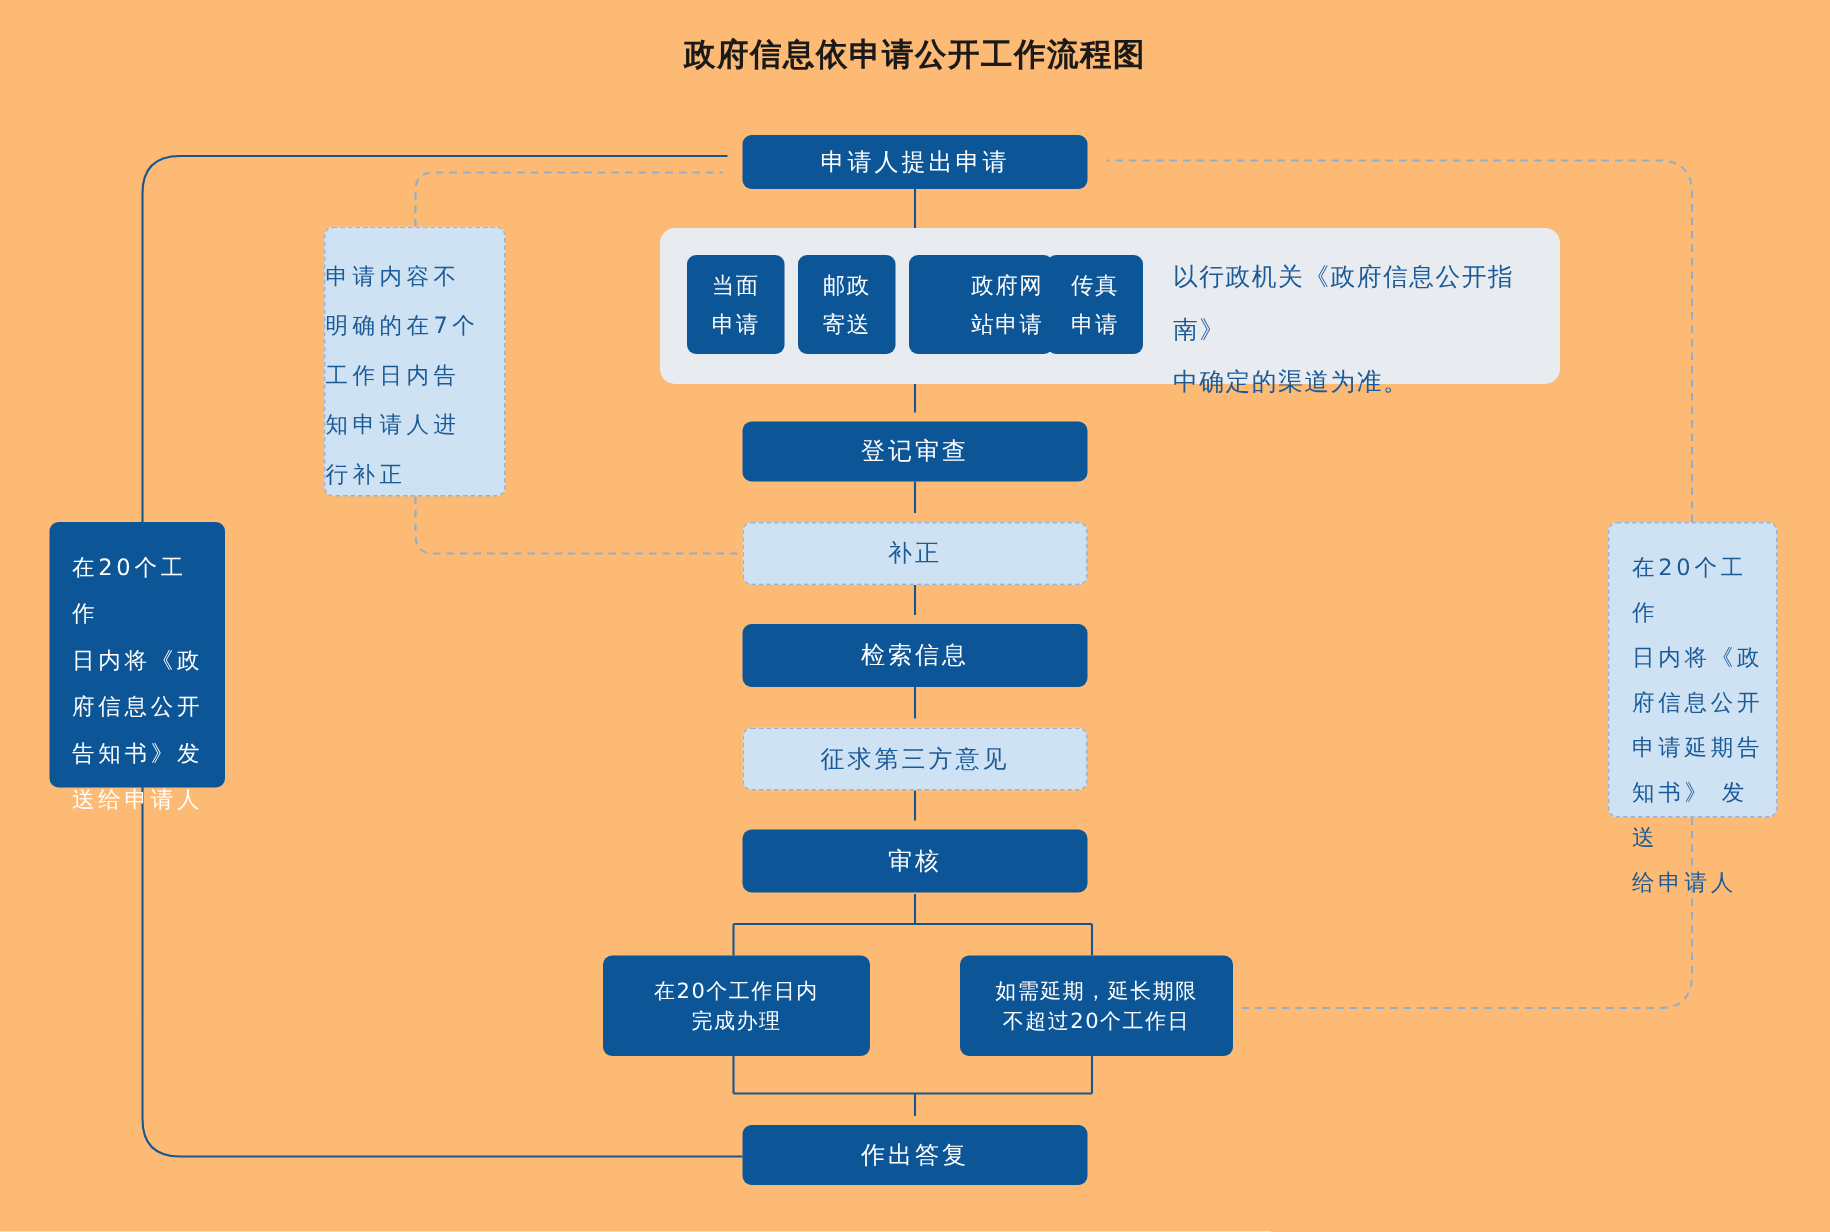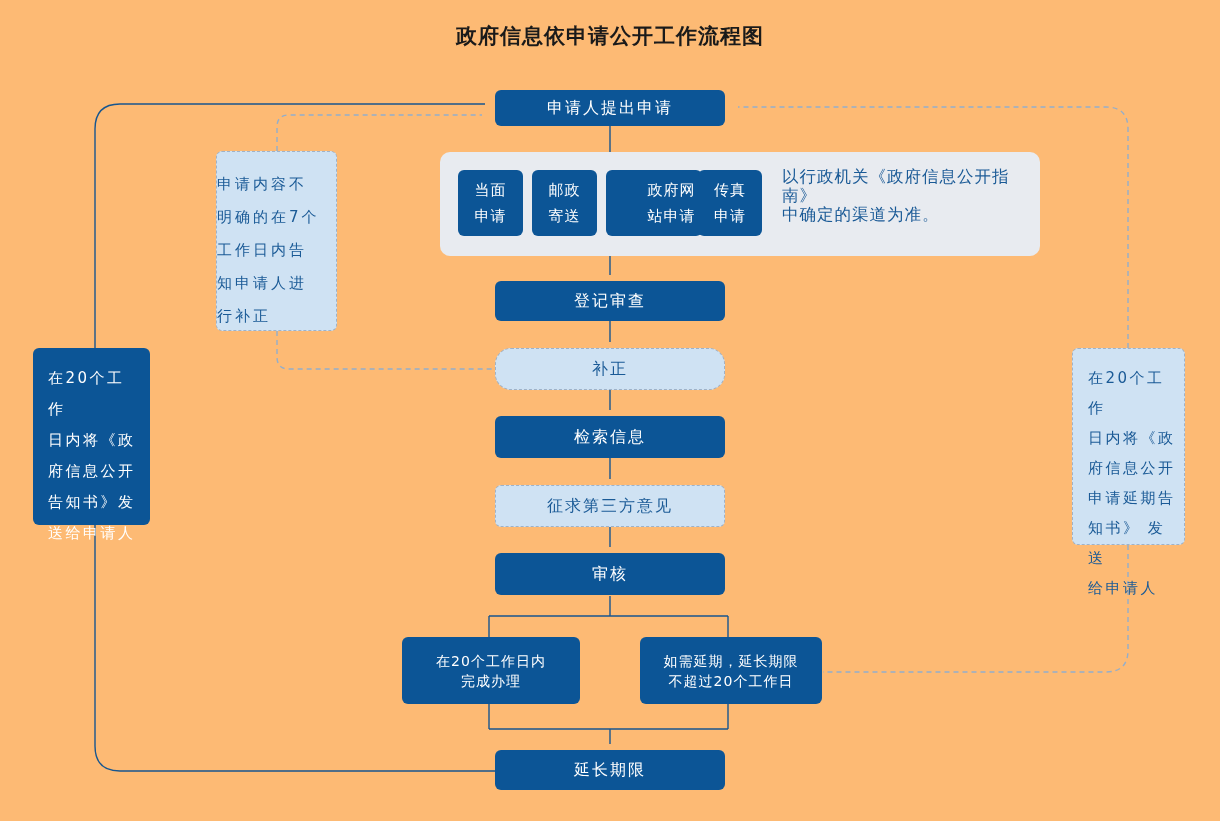--- a/index.html
+++ b/index.html
@@ -46,21 +46,21 @@
   .ch{font-size:15px;line-height:26px;letter-spacing:1px;}
   .branch{font-size:14px;line-height:20px;letter-spacing:1px;}
   .side{
     align-items:flex-start;justify-content:flex-start;text-align:left;
   }
   .left-tall{padding:15px 8px 0 15px;font-size:15px;line-height:31px;letter-spacing:2.5px;}
   .left-light{padding:16px 8px 0 0;font-size:15px;line-height:33px;letter-spacing:3px;}
   .right-light{padding:14px 6px 0 15px;font-size:15px;line-height:30px;letter-spacing:2.5px;}
   .panel-note{
     position:absolute;z-index:2;left:782px;top:167px;width:260px;
-    font-size:16.5px;line-height:19px;letter-spacing:1px;color:var(--text-blue);
+    font-size:16.5px;line-height:35px;letter-spacing:1px;color:var(--text-blue);
   }
 </style>
 </head>
 <body>
 
 <div class="stage">
 
   <svg class="connectors" width="1220" height="821" viewBox="0 0 1220 821">
     <defs>
       <marker id="arrS" markerWidth="9" markerHeight="8" refX="6.5" refY="3.5" orient="auto">
@@ -114,35 +114,35 @@
   <div class="node dark pre ch" style="left:606px;top:170px;width:96px;height:66px;padding-left:35px;">政府网
 站申请</div>
   <div class="node dark pre ch" style="left:698px;top:170px;width:64px;height:66px;">传真
 申请</div>
 
   <div class="panel-note pre">以行政机关《政府信息公开指南》
 中确定的渠道为准。</div>
 
   <div class="node dark" style="left:495px;top:281px;width:230px;height:40px;">登记审查</div>
 
-  <div class="node light" style="left:495px;top:348px;width:230px;height:42px;border-radius:16px;">补正</div>
+  <div class="node light" style="left:495px;top:348px;width:230px;height:42px;">补正</div>
 
   <div class="node light" style="left:495px;top:485px;width:230px;height:42px;">征求第三方意见</div>
 
   <div class="node dark" style="left:495px;top:416px;width:230px;height:42px;">检索信息</div>
 
   <div class="node dark" style="left:495px;top:553px;width:230px;height:42px;">审核</div>
 
   <div class="node dark pre branch" style="left:402px;top:637px;width:178px;height:67px;">在20个工作日内
 完成办理</div>
 
   <div class="node dark pre branch" style="left:640px;top:637px;width:182px;height:67px;">如需延期，延长期限
 不超过20个工作日</div>
 
-  <div class="node dark" style="left:495px;top:750px;width:230px;height:40px;">延长期限</div>
+  <div class="node dark" style="left:495px;top:750px;width:230px;height:40px;">作出答复</div>
 
   <div class="node dark pre side left-tall" style="left:33px;top:348px;width:117px;height:177px;">在20个工作
 日内将《政
 府信息公开
 告知书》发
 送给申请人</div>
 
   <div class="node light pre side left-light" style="left:216px;top:151px;width:121px;height:180px;">申请内容不
 明确的在7个
 工作日内告

